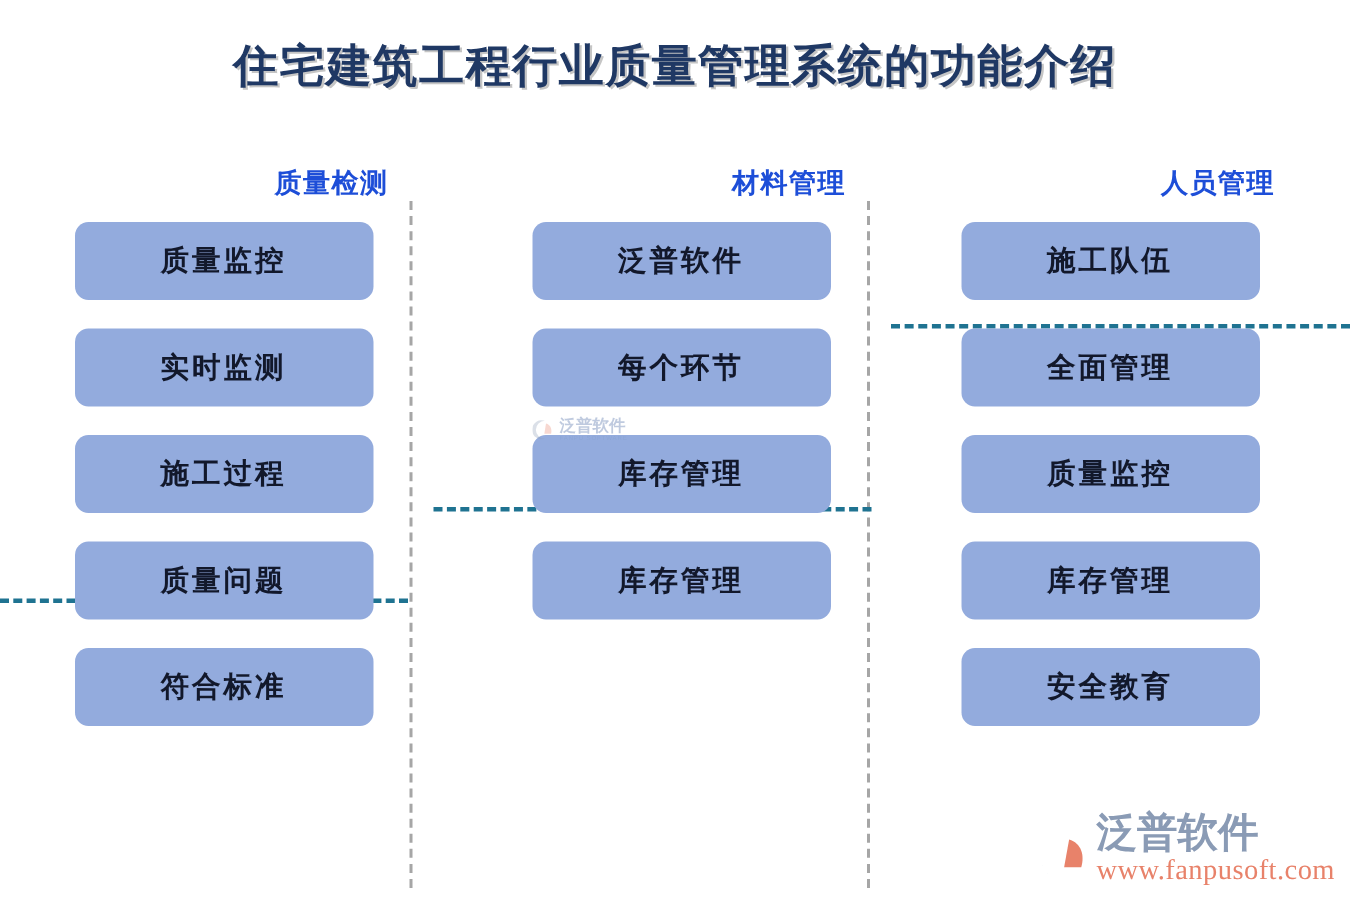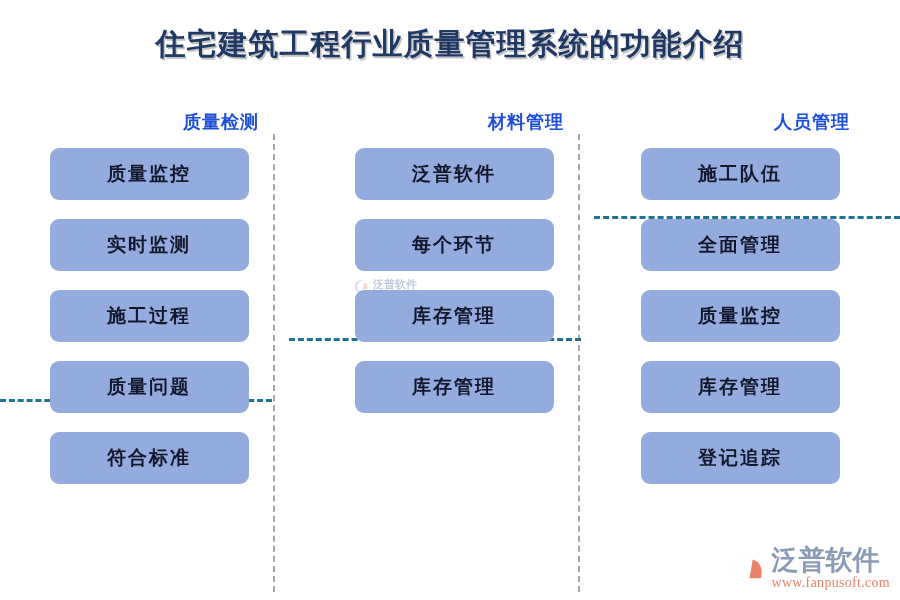--- a/index.html
+++ b/index.html
@@ -115,21 +115,21 @@
   }
   .brand-mark { width: 38px; height: 38px; flex: 0 0 38px; }
   .brand-text { display: flex; flex-direction: column; line-height: 1; }
   .brand-name {
     font-family: "Liberation Sans", sans-serif;
     font-size: 27px; font-weight: bold; color: #8a9bb5;
     letter-spacing: 0px; white-space: nowrap;
   }
   .brand-url {
     font-family: "Liberation Serif", serif;
-    font-size: 14px; color: #e8826a; letter-spacing: 0.3px;
+    font-size: 19px; color: #e8826a; letter-spacing: 0.3px;
     margin-top: 2px; white-space: nowrap; text-align: right;
   }
 </style>
 </head>
 <body>
 
 <div id="canvas">
 
   <div class="title">住宅建筑工程行业质量管理系统的功能介绍</div>
 
@@ -161,21 +161,21 @@
     </div>
   </div>
 
   <div class="column col3">
     <div class="col-header">人员管理</div>
     <div class="cards">
       <div class="card">施工队伍</div>
       <div class="card">全面管理</div>
       <div class="card">质量监控</div>
       <div class="card">库存管理</div>
-      <div class="card">登记追踪</div>
+      <div class="card">安全教育</div>
     </div>
   </div>
 
   <div class="watermark">
     <div class="wm-mark">
       <svg viewBox="0 0 40 40" width="15" height="15" aria-hidden="true">
         <path d="M22 4 A17 17 0 1 0 22 36 A13.5 13.5 0 1 1 22 4 Z" fill="#8a9bb5"></path>
         <path d="M24 9 C32 11 35 19 33 27 L21 27 Z" fill="#e8826a"></path>
       </svg>
     </div>

